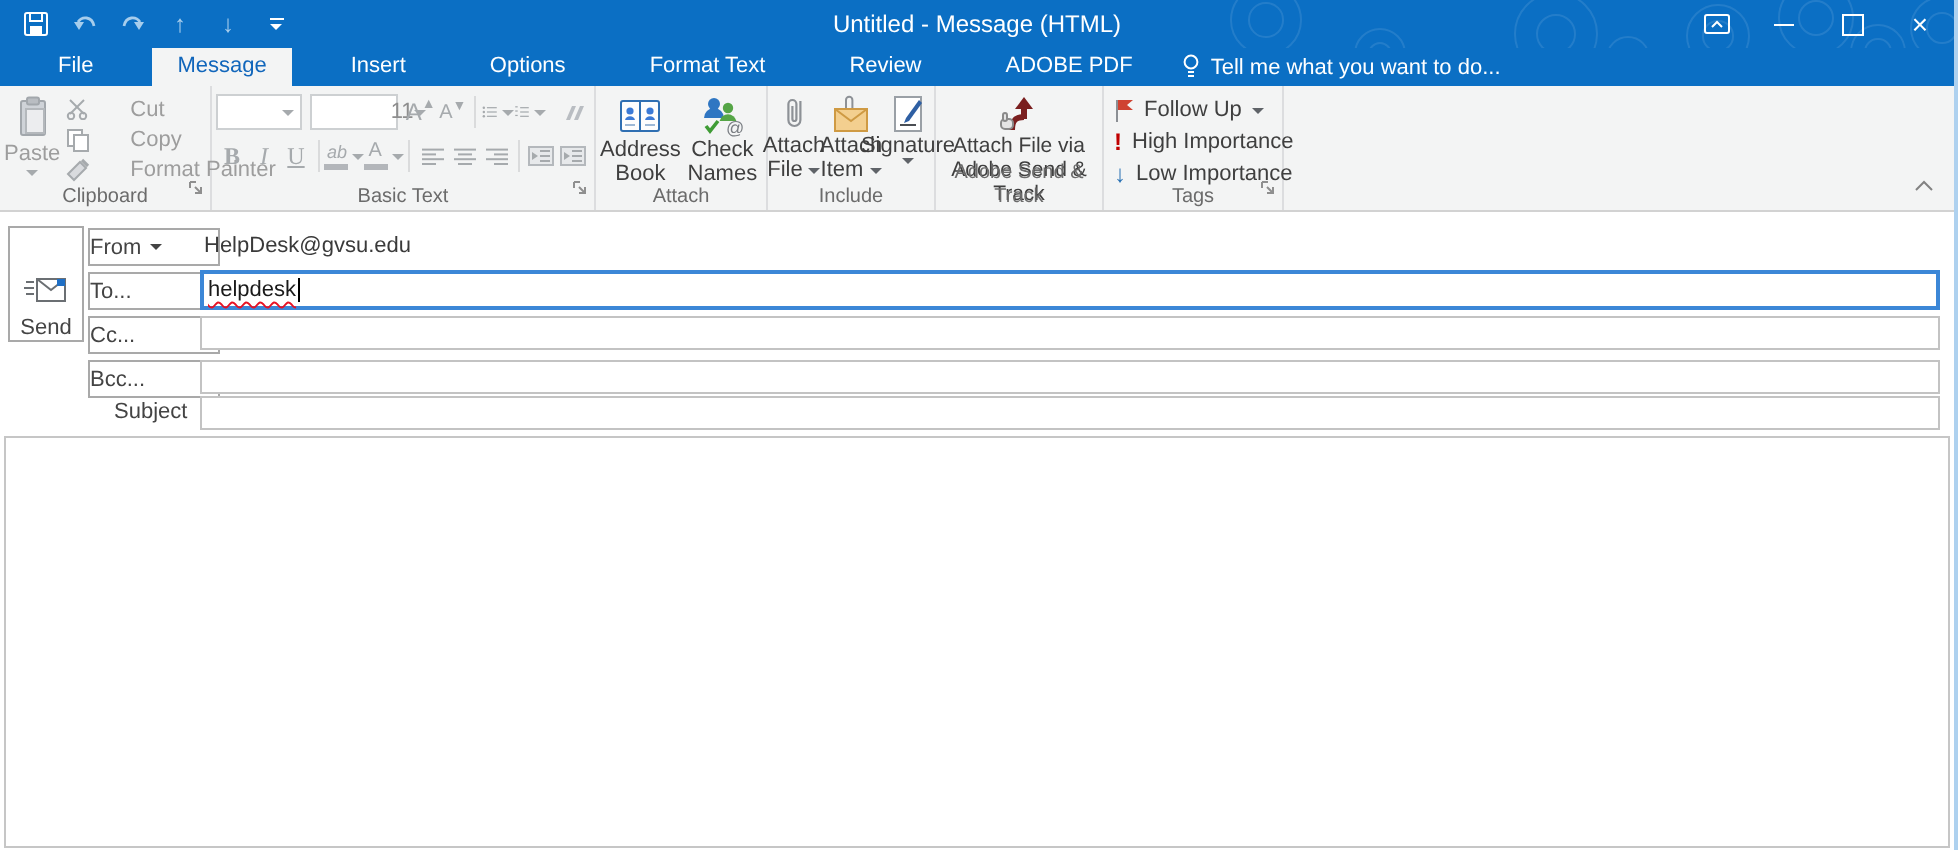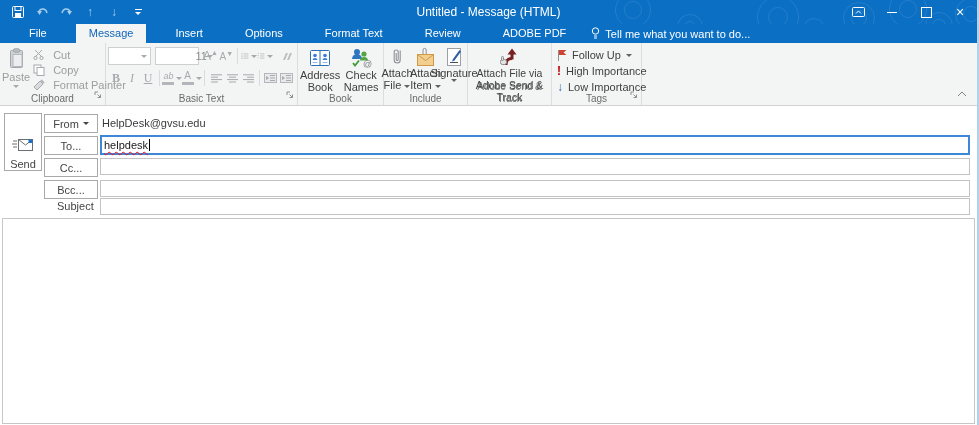--- a/index.html
+++ b/index.html
@@ -32,21 +32,21 @@
   .rgroup{position:relative;border-right:1px solid #dcdddf;box-sizing:border-box;padding:2px 2px 13px 2px;}
   .rlabel{position:absolute;bottom:0;left:0;right:0;text-align:center;font-size:10px;color:#6b6b6b;line-height:12px;}
   .launcher{position:absolute;bottom:2px;right:3px;}
   .gtxt{color:#9d9d9d;}  
   .caret{display:inline-block;width:0;height:0;border-left:3px solid transparent;border-right:3px solid transparent;border-top:3px solid currentColor;vertical-align:middle;}
 
   
   .clipwrap{display:flex;height:100%;}
   .pastebtn{width:36px;display:flex;flex-direction:column;align-items:center;gap:2px;padding-top:3px;font-size:11px;}
   .smallcol{display:flex;flex-direction:column;justify-content:flex-start;padding-top:2px;}
-  .sbtn{display:flex;align-items:center;gap:8px;height:15px;padding-left:3px;font-size:11px;white-space:nowrap;}
+  .sbtn{display:flex;align-items:center;gap:20px;height:15px;padding-left:3px;font-size:11px;white-space:nowrap;}
 
   
   .btrow{display:flex;align-items:center;height:22px;}
   .combo{height:18px;background:#fff;border:1px solid #cdd0d2;box-sizing:border-box;display:flex;align-items:center;justify-content:space-between;padding:0 3px;font-size:11px;color:#8e8e8e;}
   .fmtbtn{display:flex;align-items:center;justify-content:center;min-width:16px;height:18px;color:#a6aaad;font-size:12px;}
   .serif{font-family:"Liberation Serif",serif;}
   .vsep{width:1px;height:16px;background:#dadbdc;margin:0 3px;}
   .stack{display:flex;flex-direction:column;align-items:center;line-height:1;}
   .cbar{width:12px;height:3px;background:#b3b6ba;margin-top:1px;}
 
@@ -57,21 +57,21 @@
   
   .tagcol{display:flex;flex-direction:column;padding-top:2px;}
   .tagrow{display:flex;align-items:center;gap:5px;height:16px;font-size:11px;color:#3f3f3f;padding-left:3px;white-space:nowrap;}
 
   .collapse{position:absolute;right:10px;bottom:4px;}
   .ribbonrest{flex:1;position:relative;}
 
   
   .compose{position:absolute;top:106px;left:0;right:0;height:112px;background:#fff;}
   .sendbtn{position:absolute;left:4px;top:7px;width:36px;height:56px;border:1px solid #a9a9a9;background:#fff;display:flex;flex-direction:column;align-items:center;justify-content:flex-end;gap:5px;font-size:11px;color:#444;}
-  .fieldbtn{position:absolute;left:44px;width:54px;height:19px;border:1px solid #a9a9a9;background:#fff;font-size:11px;color:#444;display:flex;align-items:center;justify-content:center;gap:4px;box-sizing:border-box;}
+  .fieldbtn{position:absolute;left:44px;width:66px;height:19px;border:1px solid #a9a9a9;background:#fff;font-size:11px;color:#444;display:flex;align-items:center;gap:4px;box-sizing:border-box;}
   .finput{position:absolute;left:100px;right:7px;background:#fff;box-sizing:border-box;border:1px solid #c3c3c3;height:17px;}
   .fromval{position:absolute;left:102px;top:8px;height:19px;line-height:19px;font-size:11px;color:#3a3a3a;}
   .toinput{position:absolute;left:100px;right:7px;top:29px;height:20px;border:2px solid #3c87d7;box-sizing:border-box;background:#fff;display:flex;align-items:center;padding-left:2px;}
   .squiggle{font-size:11px;color:#1a1a1a;text-decoration-line:underline;text-decoration-style:wavy;text-decoration-color:#e81123;text-decoration-thickness:1px;text-underline-offset:2px;}
   .caretline{width:1px;height:12px;background:#000;margin-left:1px;}
   .subjlabel{position:absolute;left:57px;top:92px;height:17px;line-height:17px;font-size:11px;color:#444;}
 
   
   .bodyarea{position:absolute;top:218px;left:2px;right:2px;bottom:1px;border:1px solid #c6c6c6;background:#fff;}
 </style>
@@ -358,21 +358,21 @@
             <circle cx="8" cy="5" r="3" fill="#2f76c2"></circle>
               <path d="M3 12 a5 5 0 0 1 10 0 Z" fill="#2f76c2"></path>
             <circle cx="15" cy="7" r="2.6" fill="#55a546"></circle>
               <path d="M10.8 13.5 a4.3 4.3 0 0 1 8.4 0 Z" fill="#55a546"></path>
             <path d="M4 16 L6 18.5 L10 13.5" fill="none" stroke="#3f9c35" stroke-width="1.8"></path>
             <text x="14" y="20" font-size="9" fill="#7a7e83" font-family="Liberation Sans, sans-serif">@</text>
           </svg>
           <span>Check Names</span>
         </div>
       </div>
-      <div class="rlabel">Book</div>
+      <div class="rlabel">Attach</div>
     </div>
 
     <div class="rgroup" style="width:84px;">
       <div class="bigrow">
         <div class="bigbtn" style="width:27px;">
           <svg width="11" height="20" viewBox="0 0 11 20">
             <path d="M8.2 3.5 v9.5 a3 3 0 0 1 -6 0 v-8 a2 2 0 0 1 4 0 v7.5 a1 1 0 0 1 -2 0 v-6.5" fill="none" stroke="#8d9196" stroke-width="1.1"></path>
           </svg>
           <span><span>Attach File</span> <span class="caret" style="color:#5f6368;"></span></span>
         </div>

